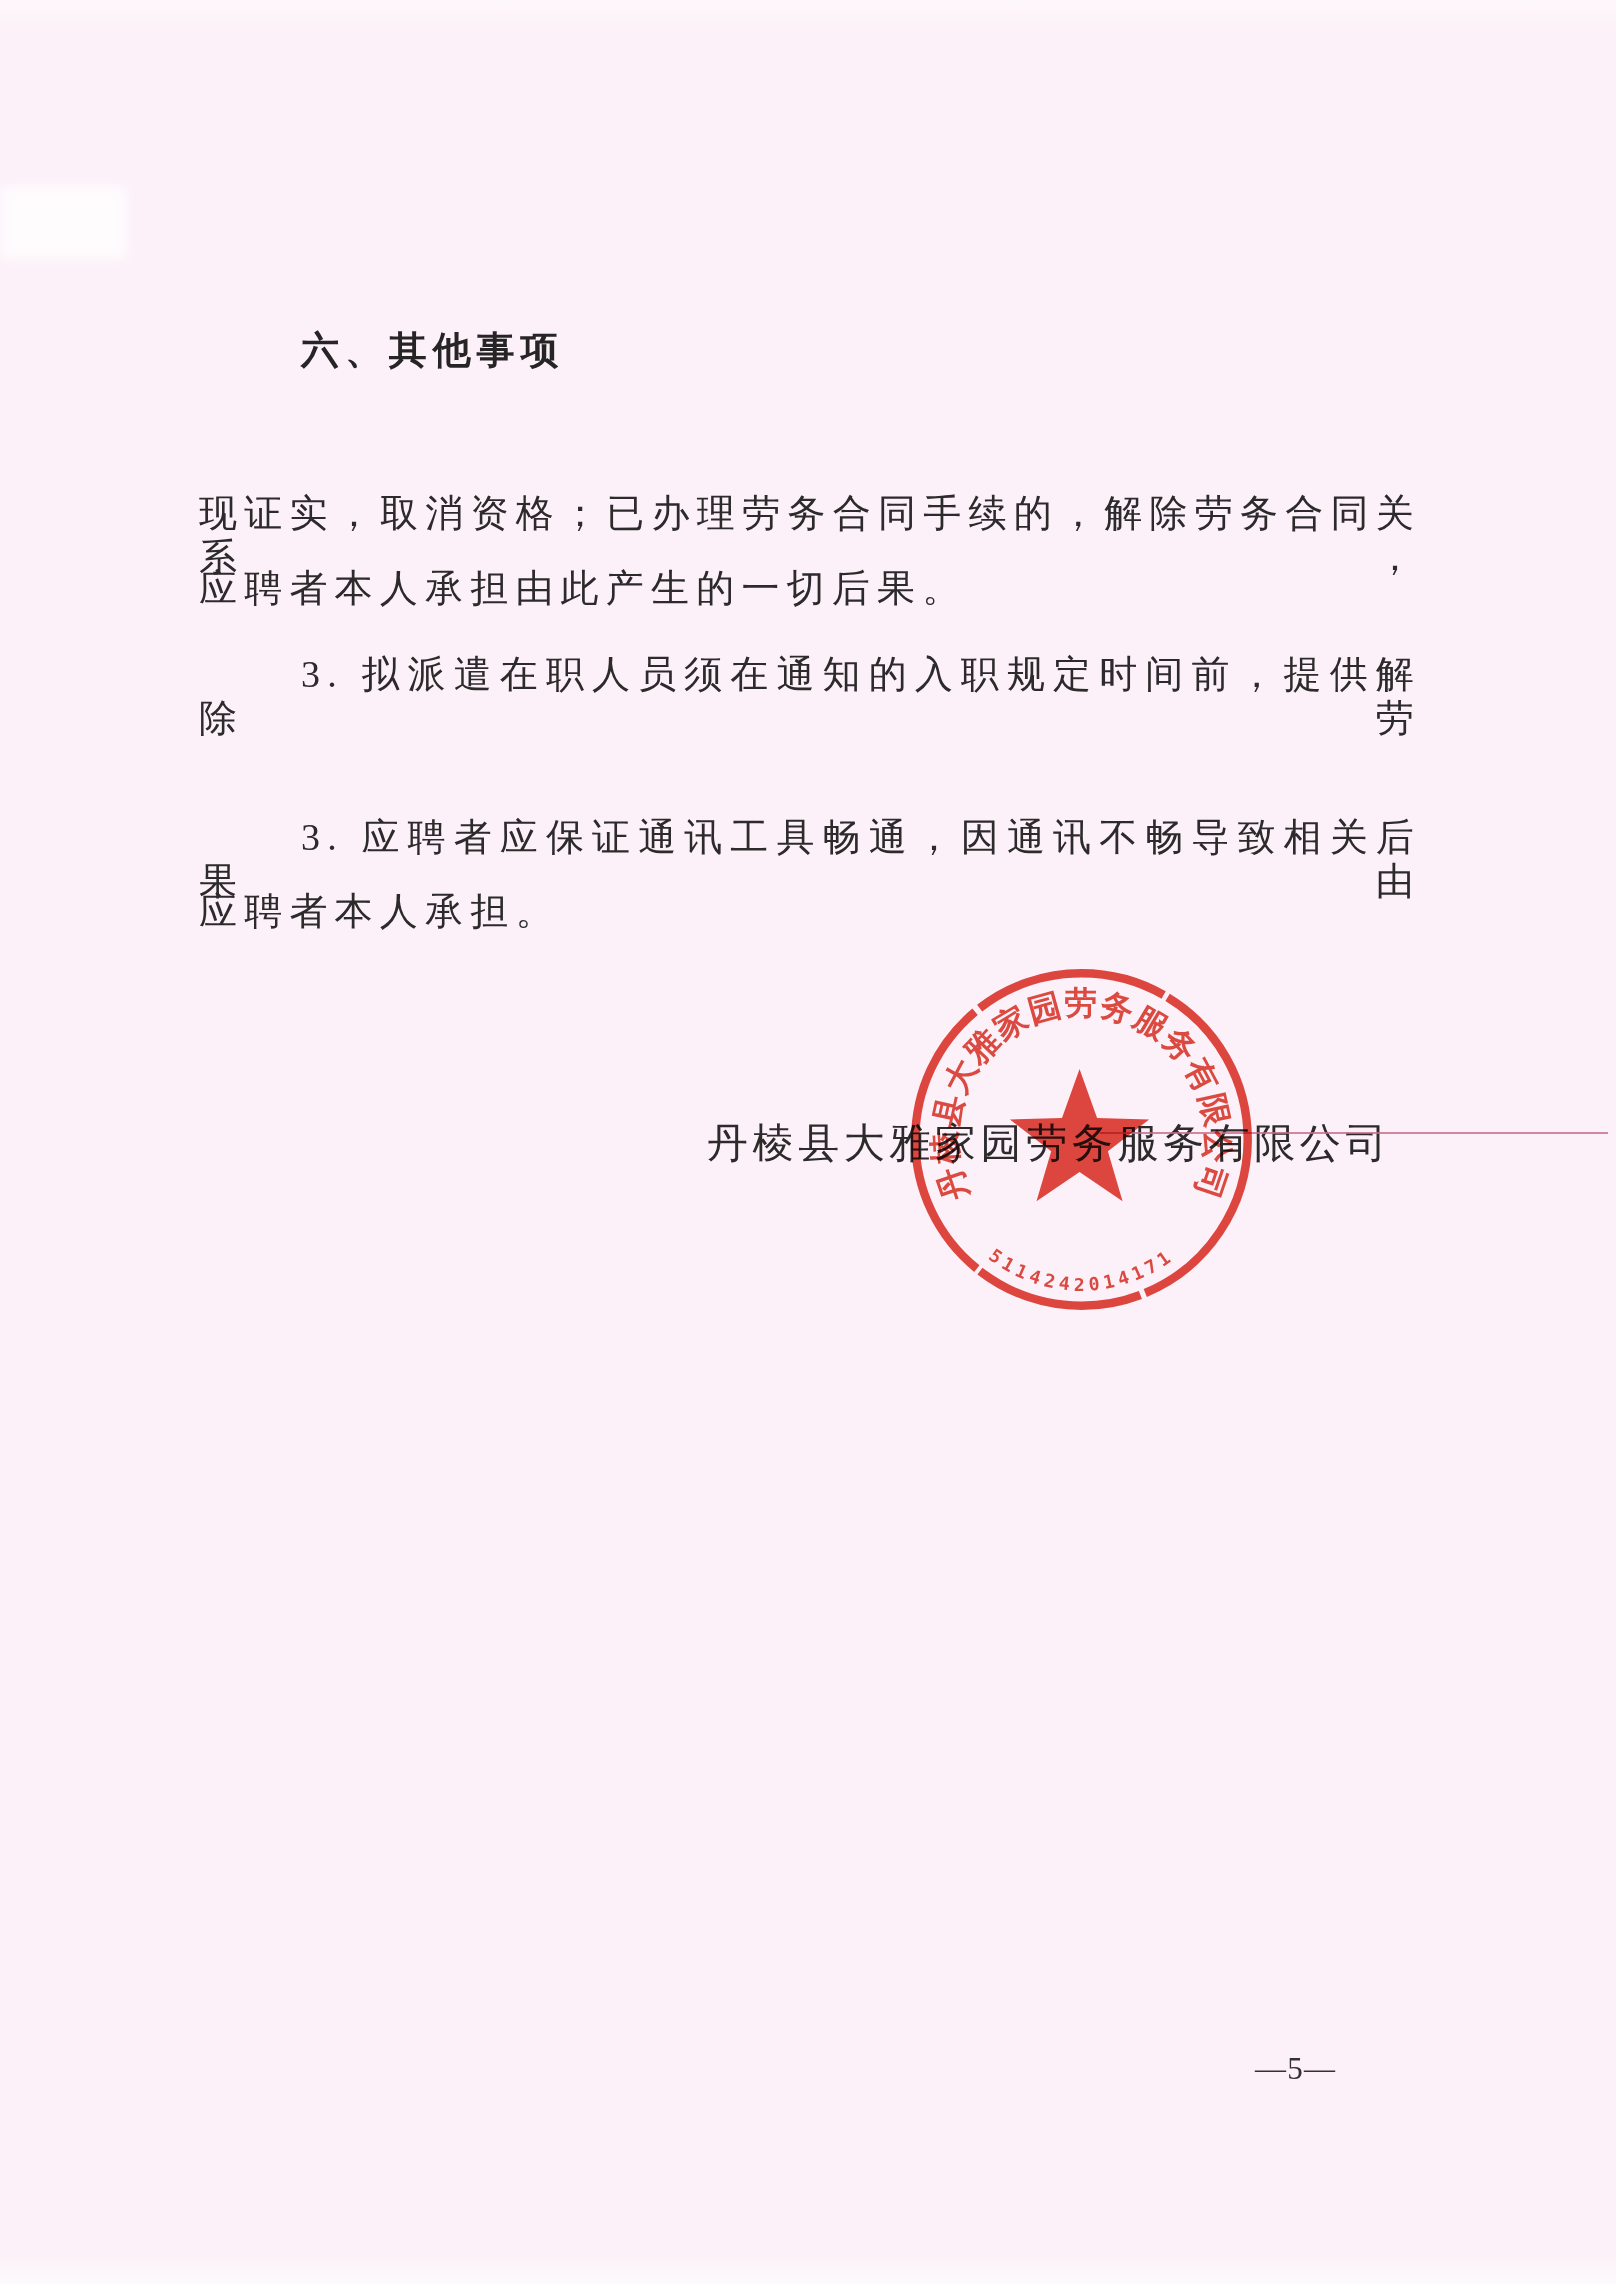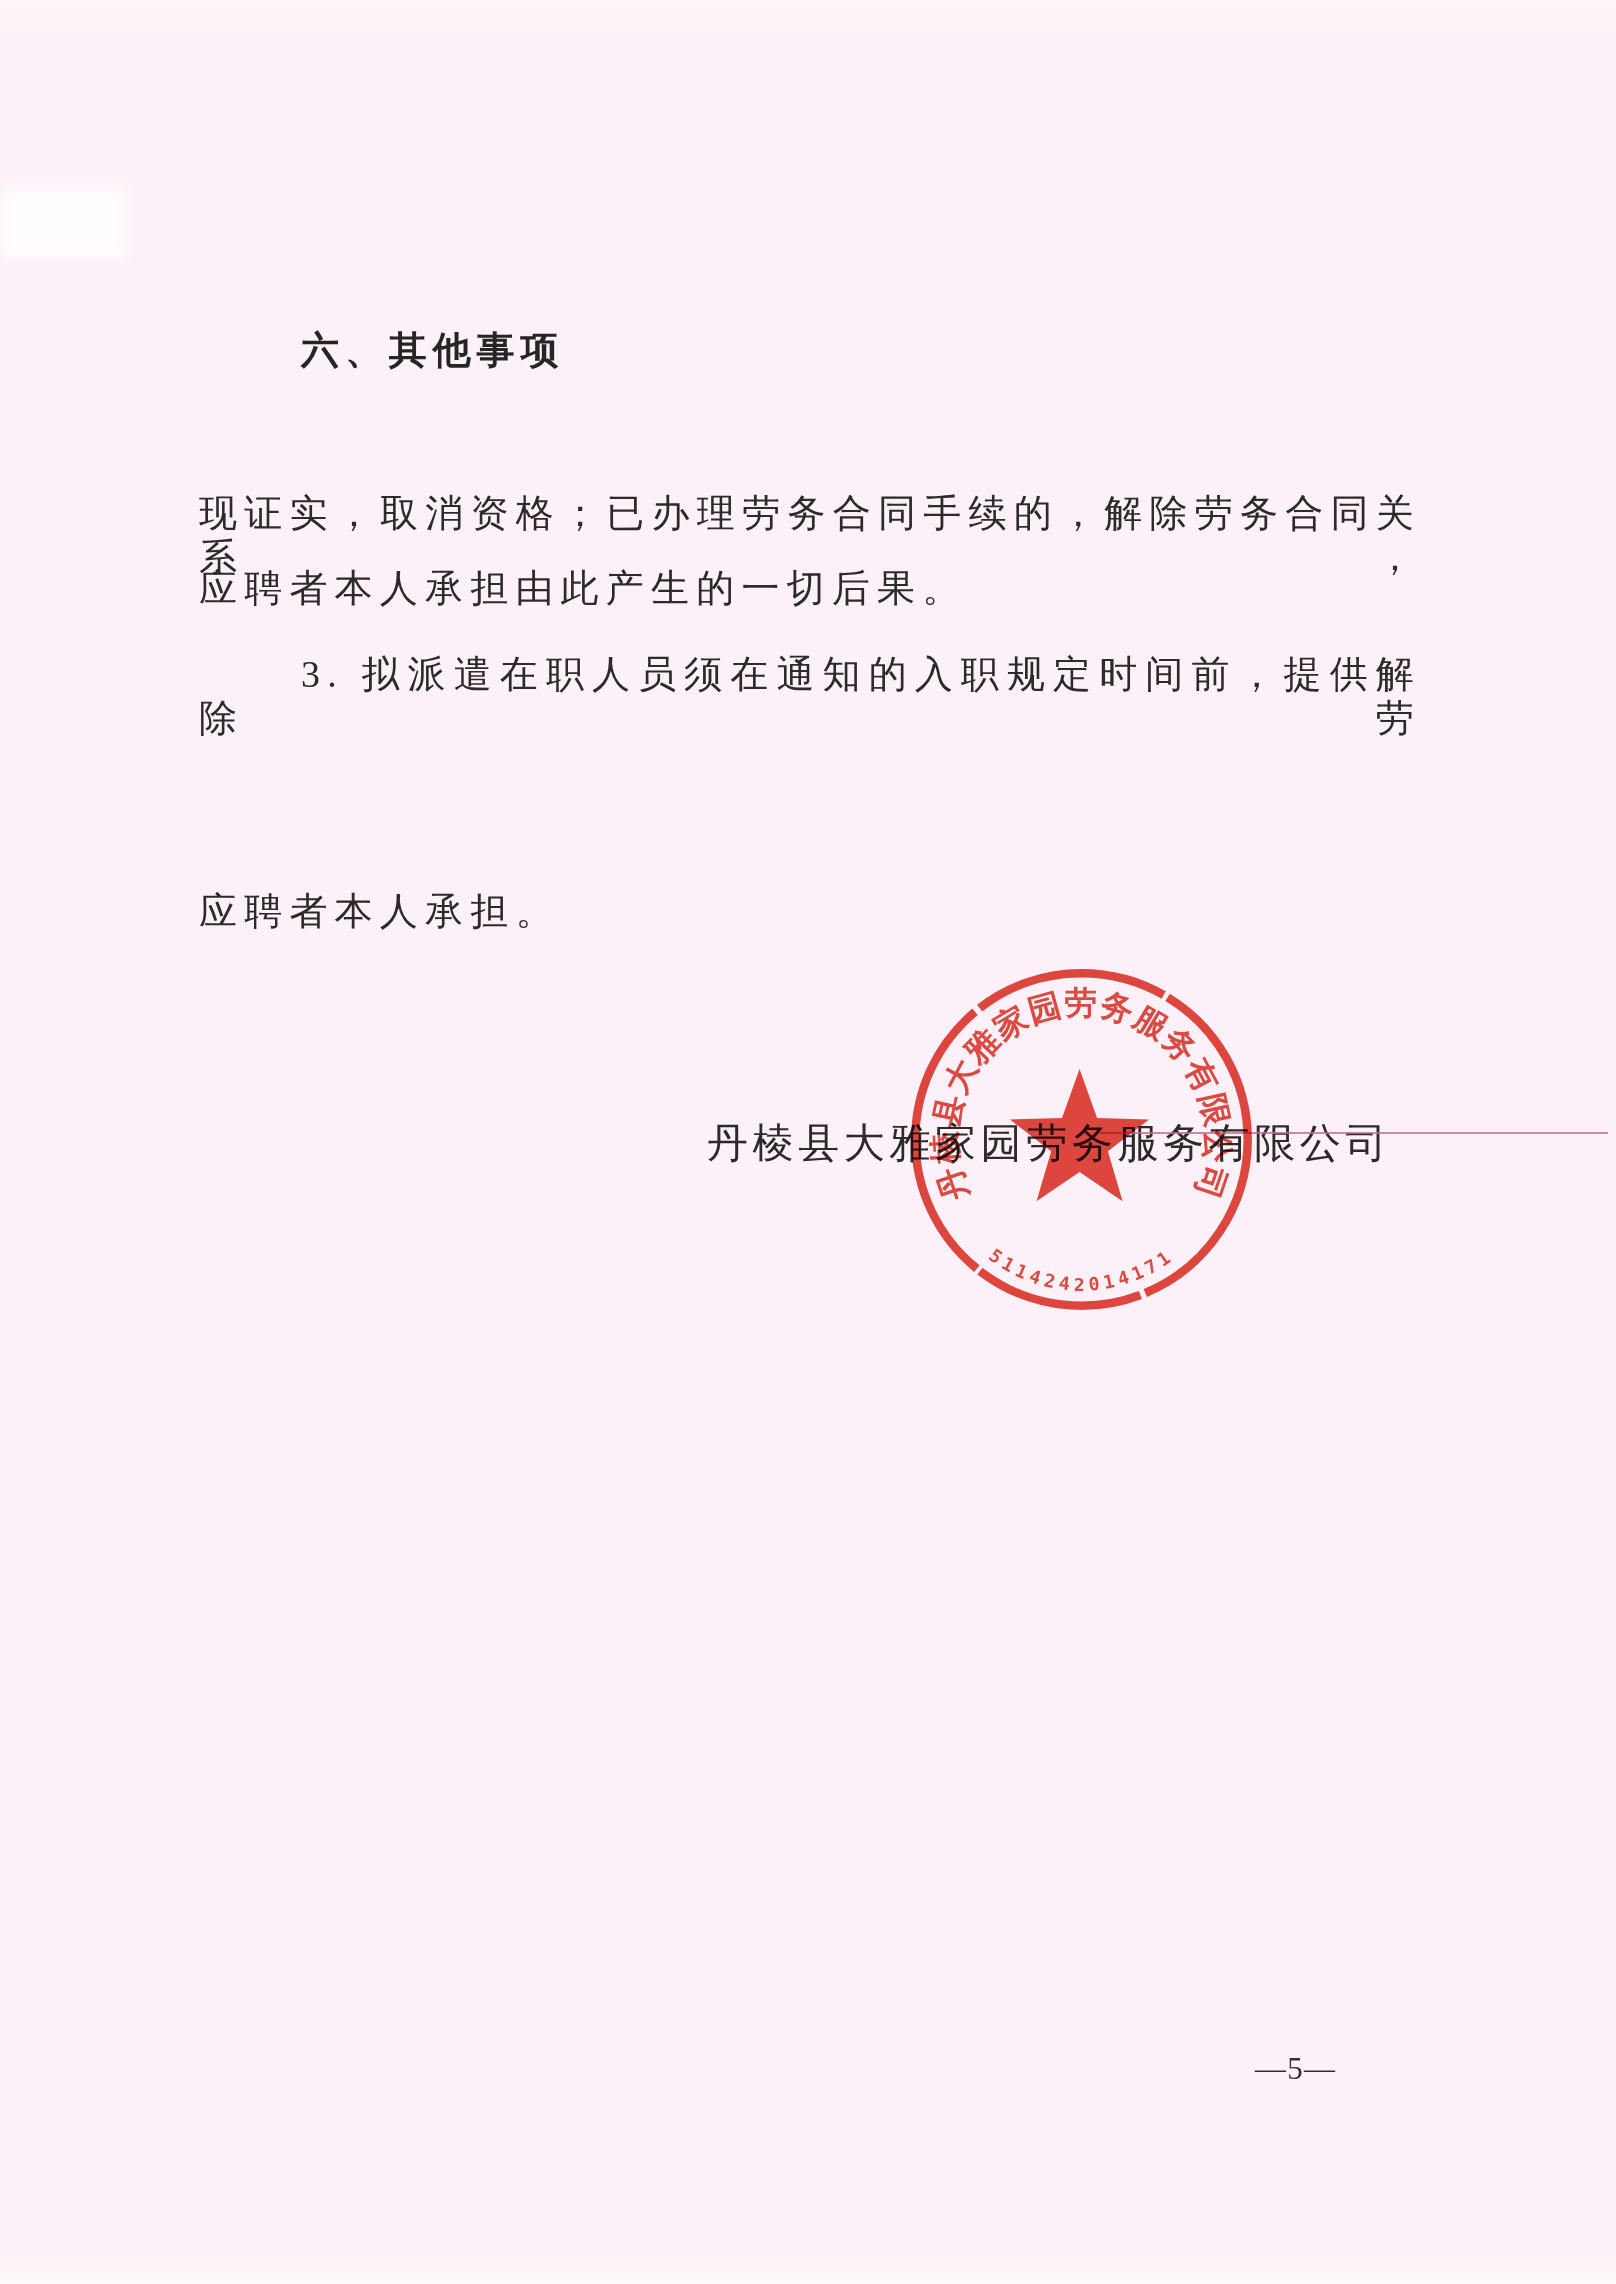--- a/index.html
+++ b/index.html
@@ -136,20 +136,21 @@
   <div class="edge-top"></div>
   <div class="light-patch"></div>
 
   <div class="doc-heading">六、其他事项</div>
 
   <div class="body-line t-p1l3">应聘者本人承担由此产生的一切后果。</div>
   <div class="body-line justify t-p1l2">现证实，取消资格；已办理劳务合同手续的，解除劳务合同关系，</div>
 
   <div class="body-line justify indent t-p2l1">3. 拟派遣在职人员须在通知的入职规定时间前，提供解除劳</div>
 
+  <div class="body-line justify indent t-p3l1">3. 应聘者应保证通讯工具畅通，因通讯不畅导致相关后果由</div>
   <div class="body-line t-p3l2">应聘者本人承担。</div>
 
   <div class="company-name">丹棱县大雅家园劳务服务有限公司</div>
 
   <div class="pink-line"></div>
 
   <div class="seal-wrap">
     <svg viewBox="-280 -280 560 560" xmlns="http://www.w3.org/2000/svg">
       <defs>
         <path id="ringTextPath" d="M -169.5 90.1 A 192 192 0 1 1 169.5 90.1"></path>

